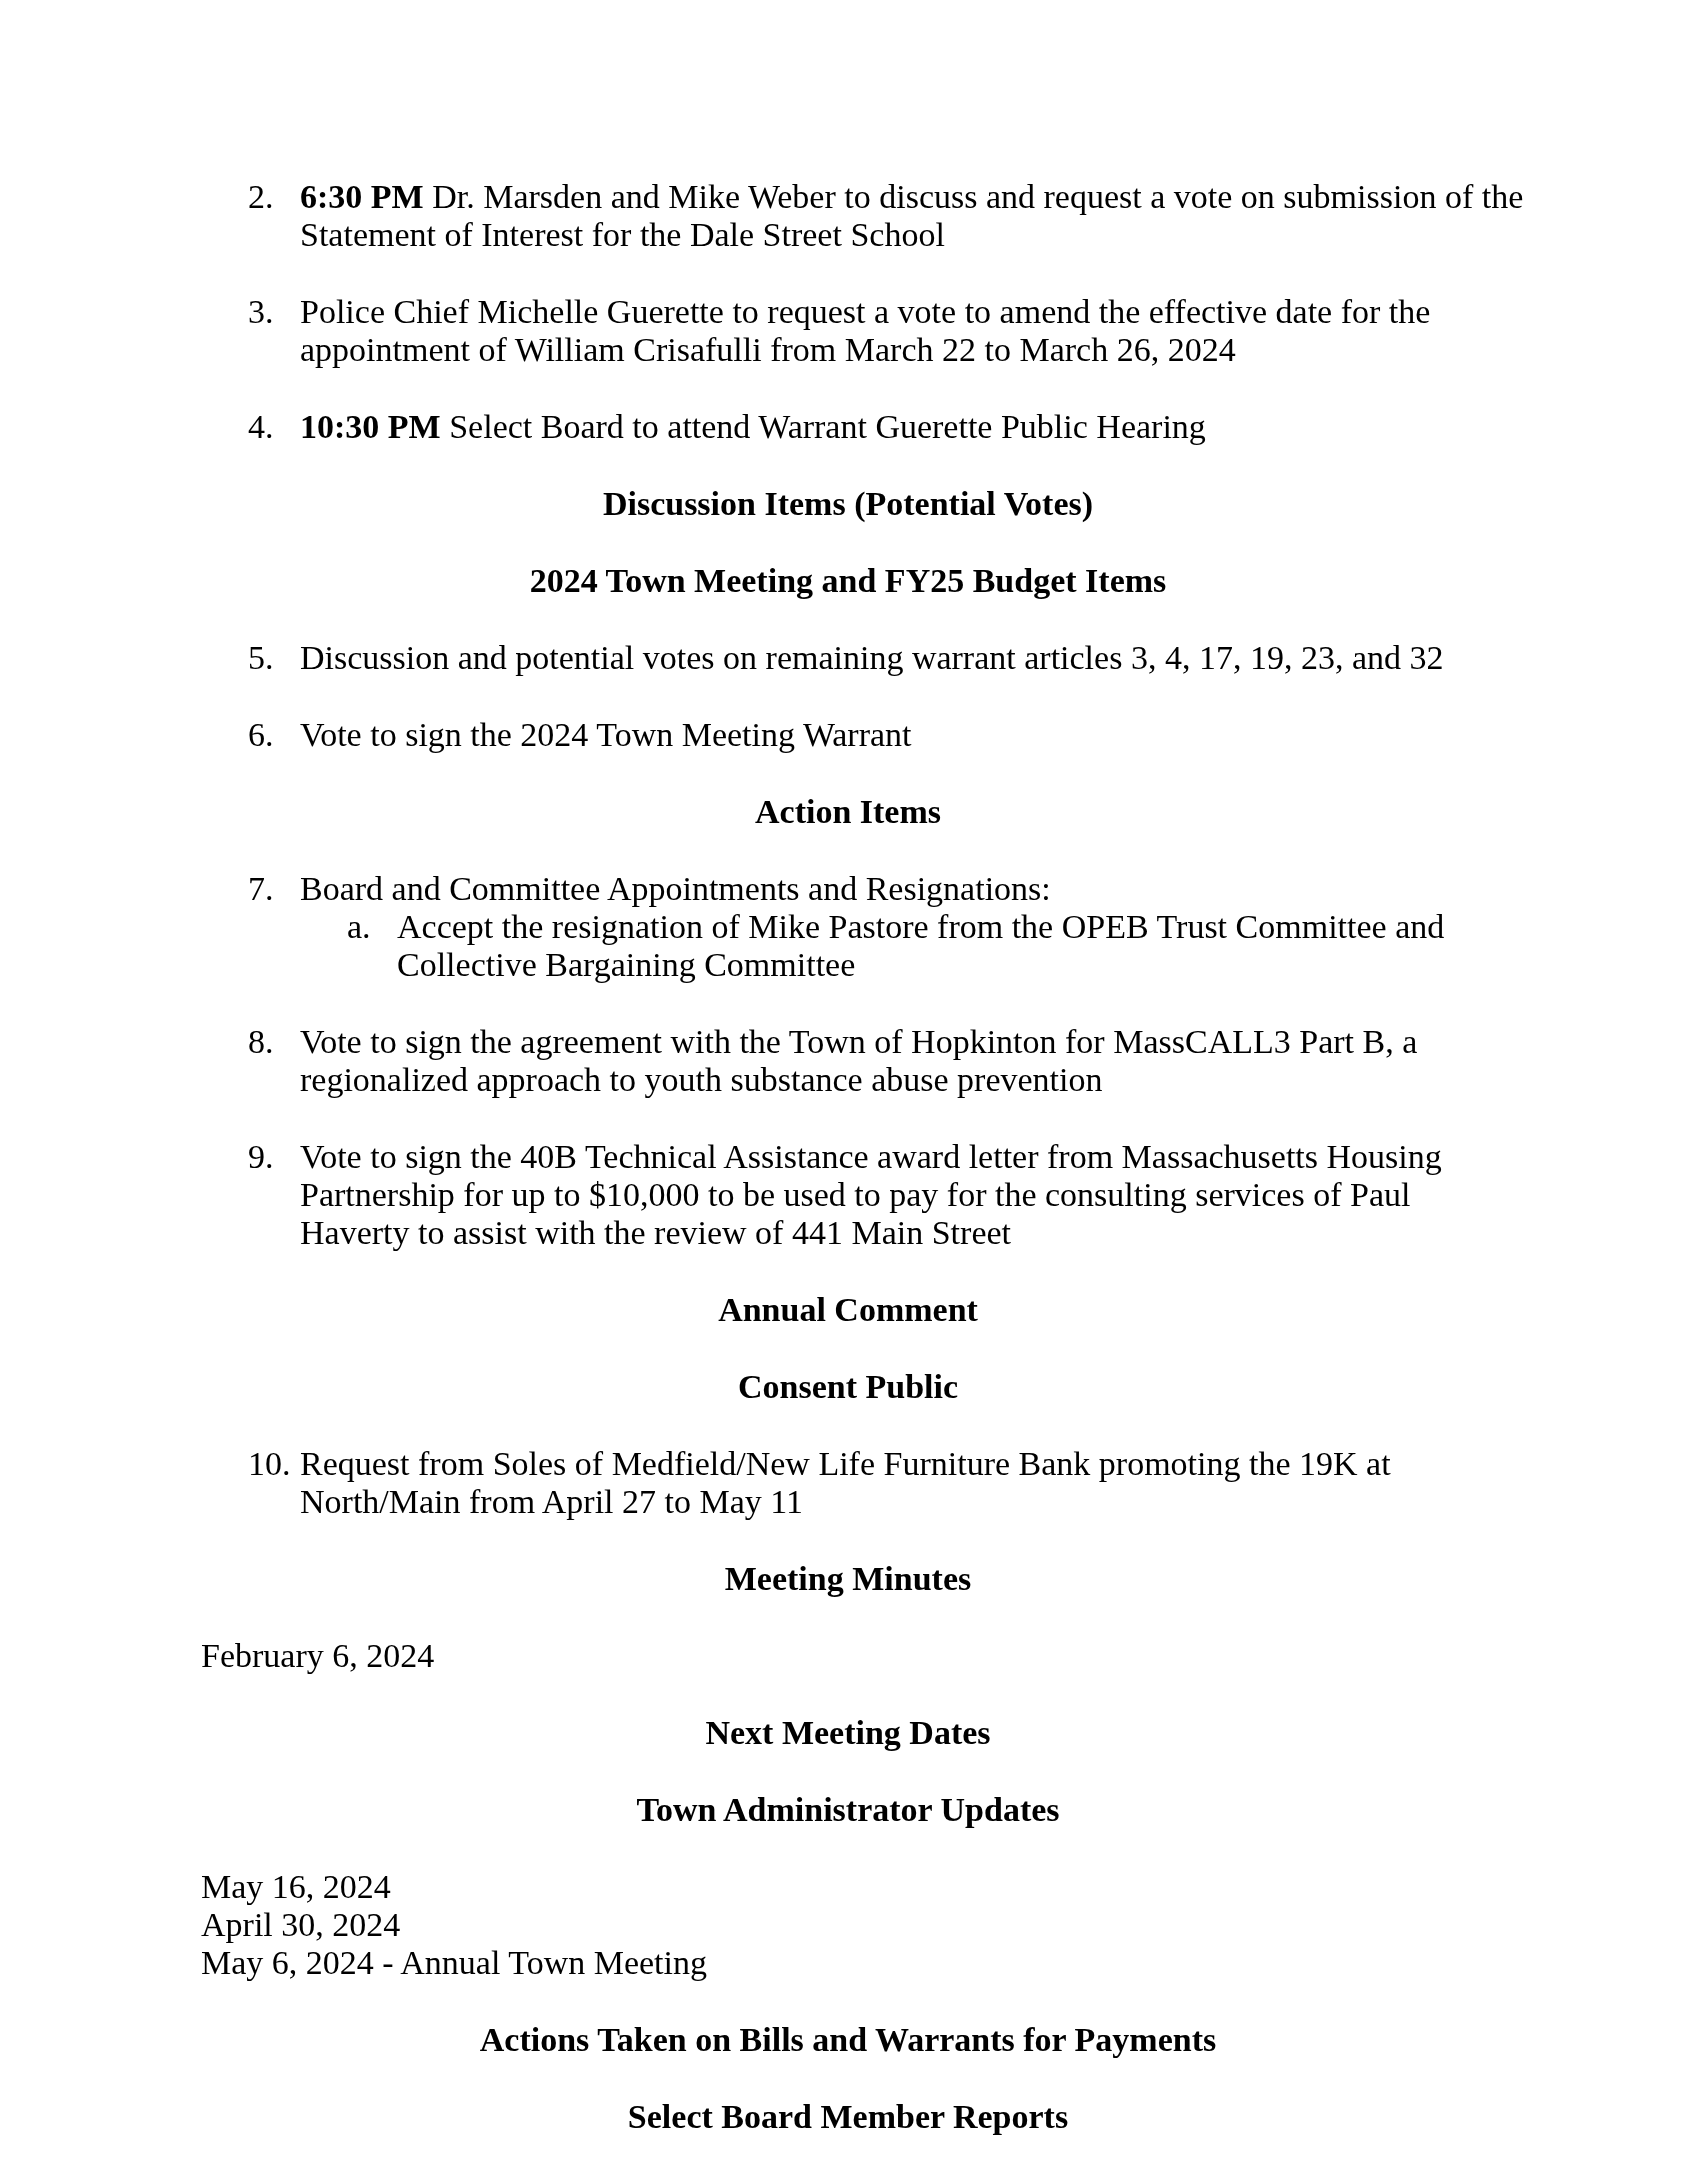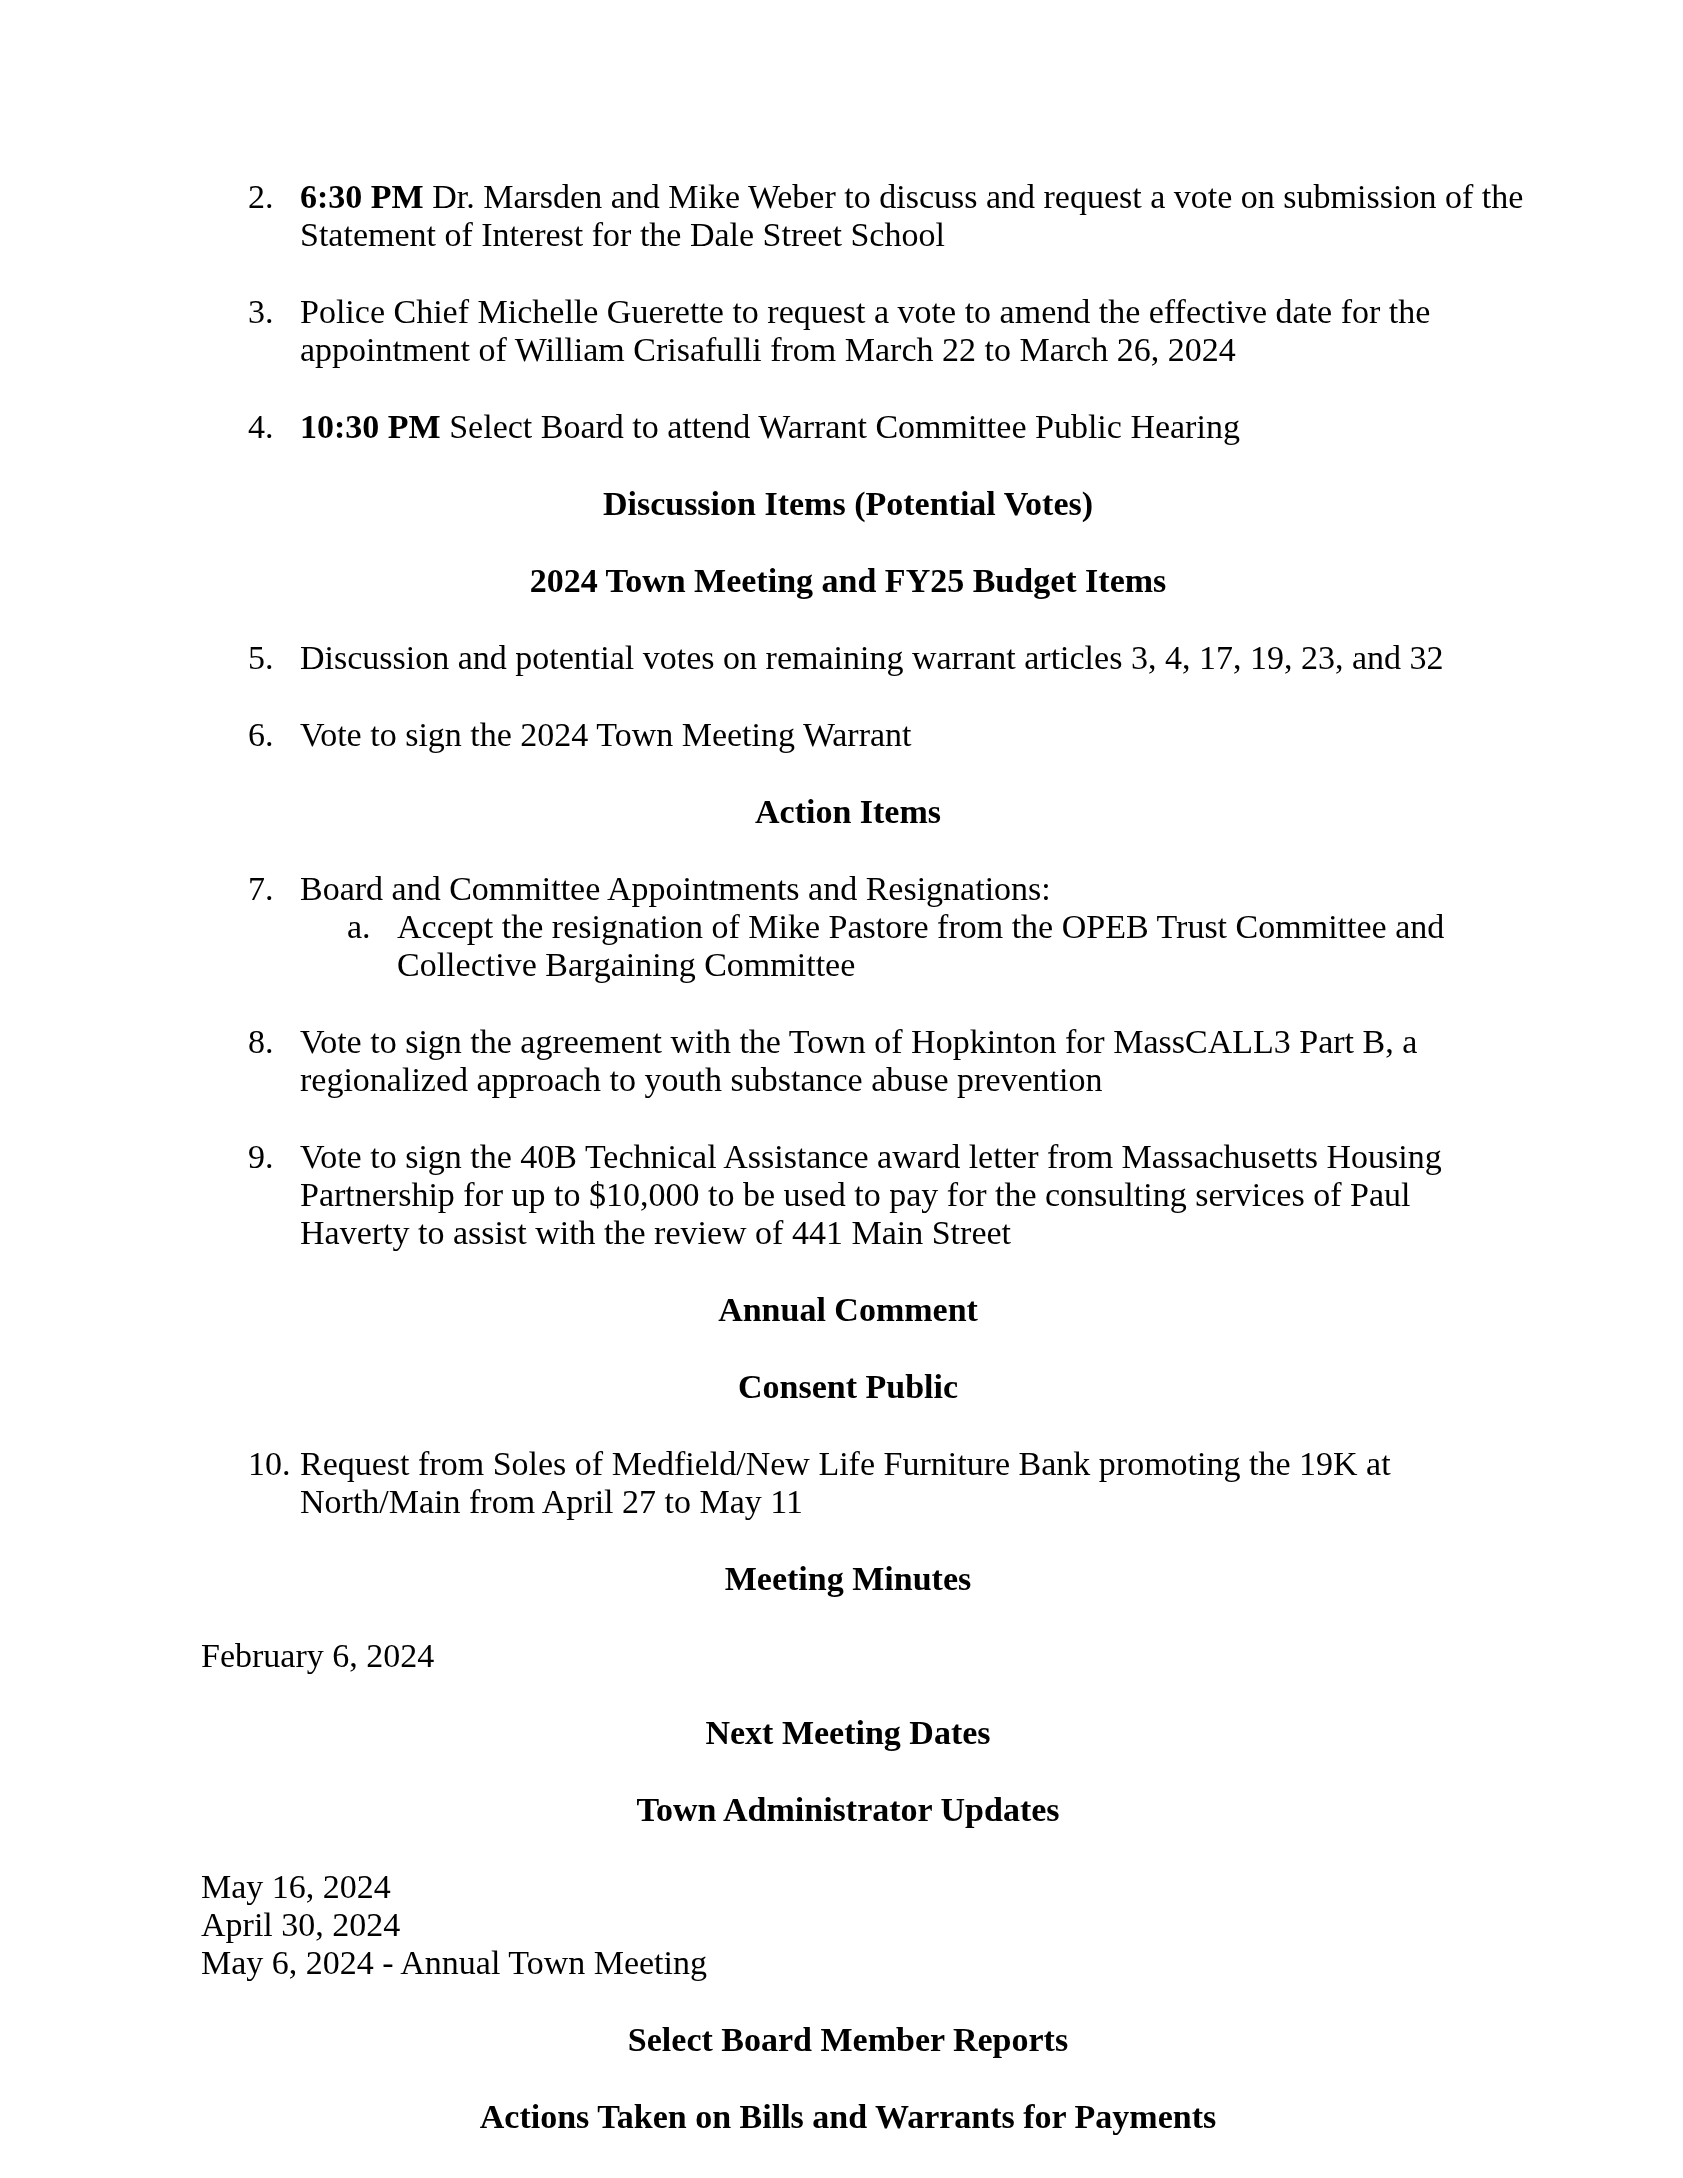--- a/index.html
+++ b/index.html
@@ -67,21 +67,21 @@
       <div class="block list-item">
         <span class="list-marker">2.</span>
         <div class="item-text"><span class="bold">6:30 PM</span> <span>Dr. Marsden and Mike Weber to discuss and request a vote on submission of the</span><br><span>Statement of Interest for the Dale Street School</span></div>
       </div>
       <div class="block list-item">
         <span class="list-marker">3.</span>
         <div class="item-text"><span>Police Chief Michelle Guerette to request a vote to amend the effective date for the</span><br><span>appointment of William Crisafulli from March 22 to March 26, 2024</span></div>
       </div>
       <div class="block list-item">
         <span class="list-marker">4.</span>
-        <div class="item-text"><span class="bold">10:30 PM</span> <span>Select Board to attend Warrant Committee Public Hearing</span></div>
+        <div class="item-text"><span class="bold">10:30 PM</span> <span>Select Board to attend Warrant Guerette Public Hearing</span></div>
       </div>
       <div class="block heading"><span>Discussion Items (Potential Votes)</span></div>
       <div class="block heading"><span>2024 Town Meeting and FY25 Budget Items</span></div>
       <div class="block list-item">
         <span class="list-marker">5.</span>
         <div class="item-text"><span>Discussion and potential votes on remaining warrant articles 3, 4, 17, 19, 23, and 32</span></div>
       </div>
       <div class="block list-item">
         <span class="list-marker">6.</span>
         <div class="item-text"><span>Vote to sign the 2024 Town Meeting Warrant</span></div>
@@ -106,17 +106,17 @@
       <div class="block heading"><span>Consent Public</span></div>
       <div class="block list-item">
         <span class="list-marker">10.</span>
         <div class="item-text"><span>Request from Soles of Medfield/New Life Furniture Bank promoting the 19K at</span><br><span>North/Main from April 27 to May 11</span></div>
       </div>
       <div class="block heading"><span>Meeting Minutes</span></div>
       <div class="block paragraph"><span>February 6, 2024</span></div>
       <div class="block heading"><span>Next Meeting Dates</span></div>
       <div class="block heading"><span>Town Administrator Updates</span></div>
       <div class="block paragraph"><span>May 16, 2024</span><br><span>April 30, 2024</span><br><span>May 6, 2024 - Annual Town Meeting</span></div>
+      <div class="block heading"><span>Actions Taken on Bills and Warrants for Payments</span></div>
       <div class="block heading"><span>Select Board Member Reports</span></div>
-      <div class="block heading"><span>Actions Taken on Bills and Warrants for Payments</span></div>
     </div>
 </div>
 
 
 </body></html>

